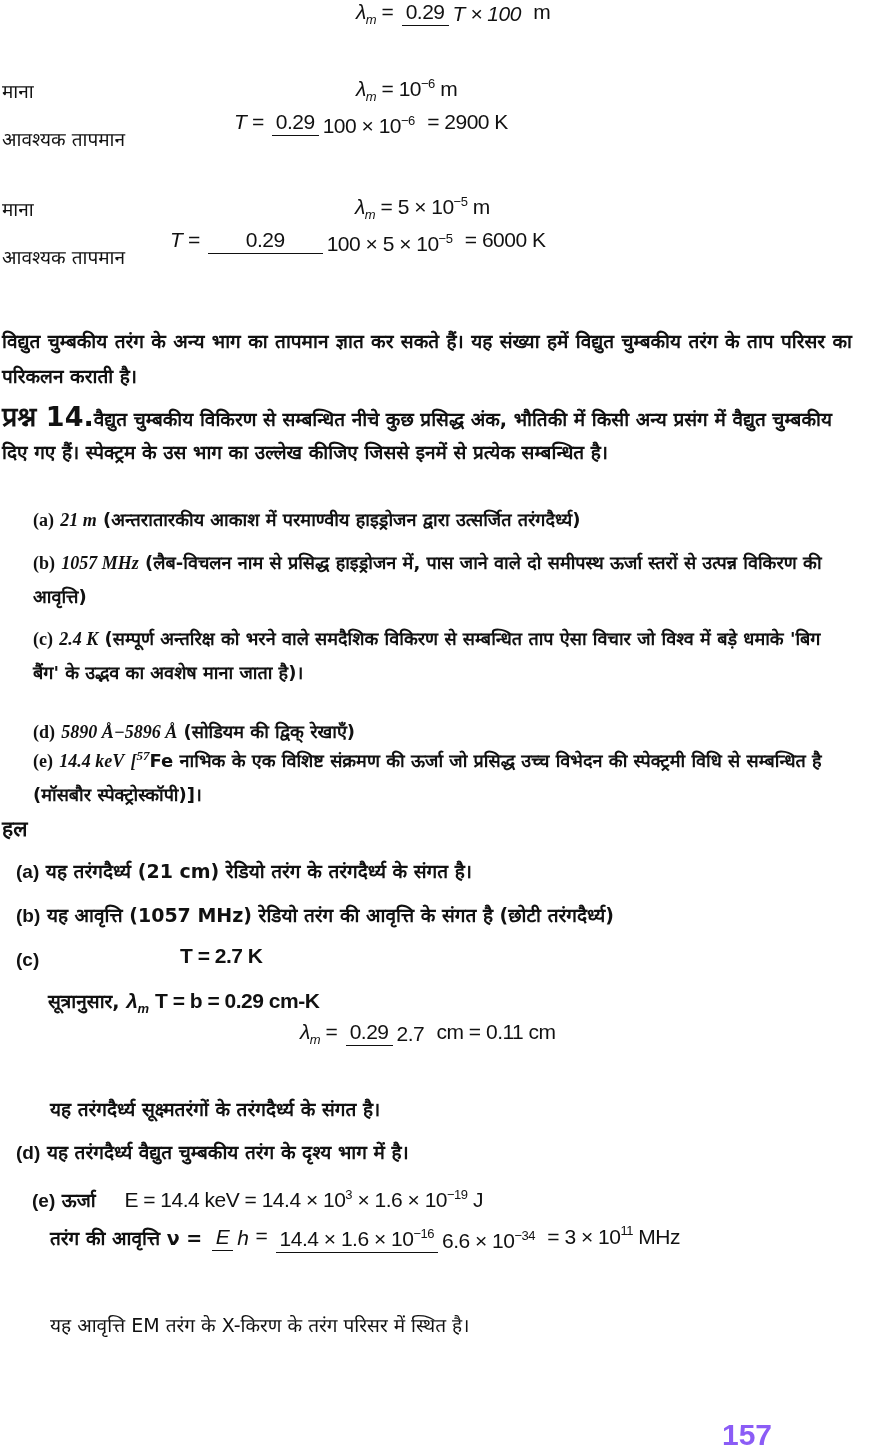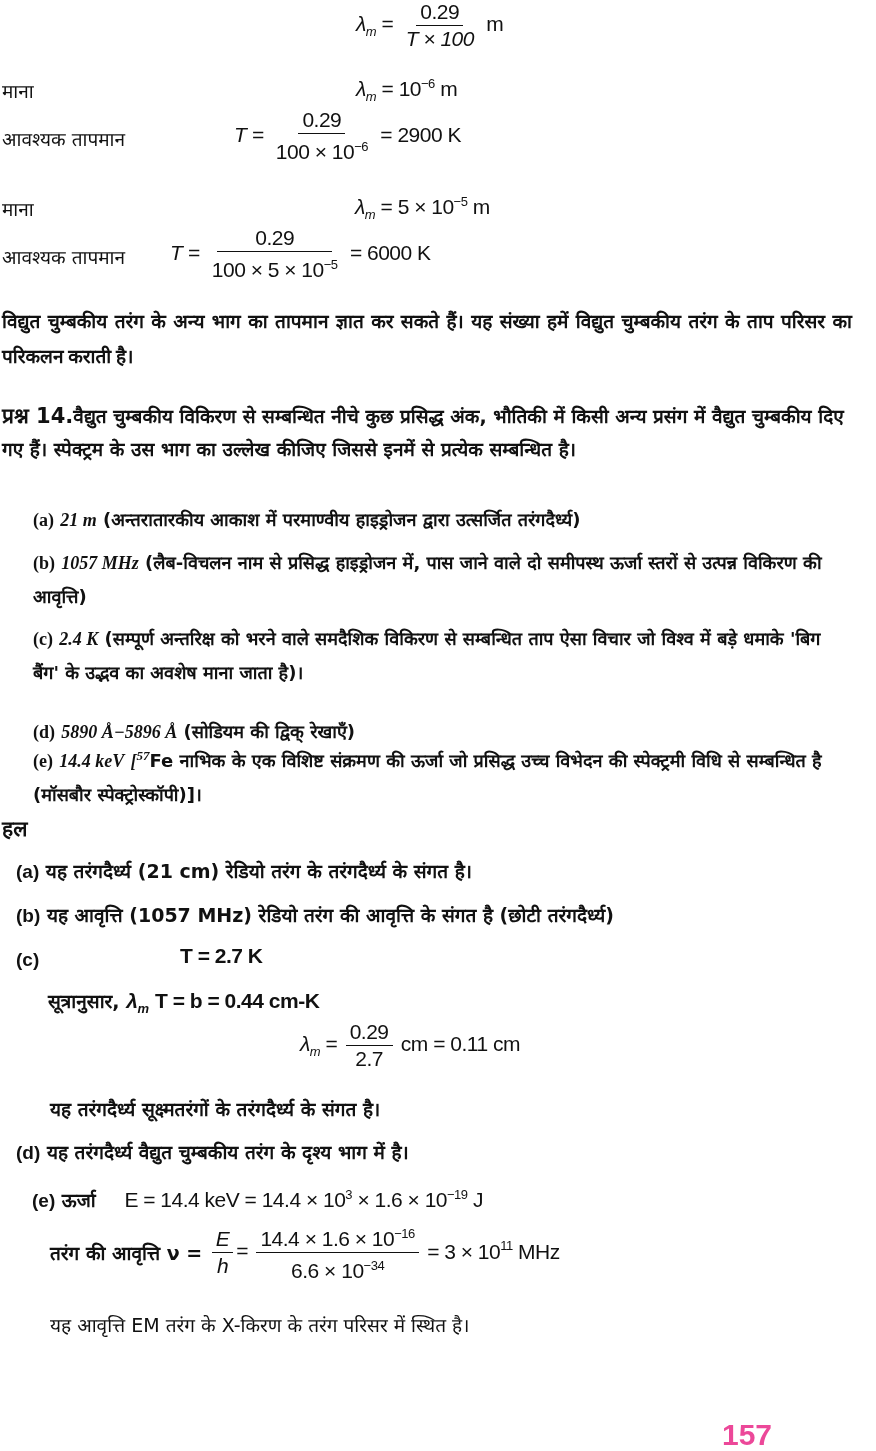--- a/index.html
+++ b/index.html
@@ -5,21 +5,21 @@
   html, body { margin: 0; padding: 0; background: #ffffff; }
   body {
     width: 876px; height: 1451px; position: relative; overflow: hidden;
     font-family: "DejaVu Sans", sans-serif; color: #111;
   }
   .abs { position: absolute; white-space: nowrap; }
   .sans { font-family: "Liberation Sans", "DejaVu Sans", sans-serif; }
   .serif { font-family: "Liberation Serif", "DejaVu Serif", serif; font-style: italic; }
   .math { font-family: "Liberation Sans", sans-serif; font-size: 21px; letter-spacing: -0.5px; }
   .it { font-style: italic; }
-  .frac { display: inline-flex; flex-direction: column; align-items: center; vertical-align: middle; margin: 0 3px; }
+  .frac { display: inline-flex; align-items: center; vertical-align: middle; margin: 0 3px; }
   .frac .num { padding: 0 4px 1px; border-bottom: 1.5px solid #111; line-height: 24px; }
   .frac .den { padding: 1px 4px 0; line-height: 24px; }
   sub, sup { font-size: 13px; }
   .hi { font-size: 19px; }
   .para { position: absolute; left: 2px; width: 850px; font-size: 19px; font-weight: bold; line-height: 35px; text-align: justify; }
   .qtext { position: absolute; left: 2px; width: 850px; font-size: 19px; font-weight: bold; line-height: 33px; }
   .item { position: absolute; left: 33px; width: 815px; font-size: 18px; font-weight: bold; line-height: 33px; }
   .item .lab { font-family: "Liberation Serif", serif; }
   .sol { position: absolute; font-size: 19px; font-weight: bold; line-height: 30px; }
   .pageno { position: absolute; left: 722px; top: 1418px; font-size: 30px; font-weight: bold; font-family: "Liberation Sans", sans-serif; }
@@ -66,24 +66,24 @@
 </div>
 <div class="abs math" style="left:170px; top:226px;">
   <span class="it">T =</span>
   <span class="frac">
     <span class="num" style="padding:0 38px 1px;">0.29</span>
     <span class="den"><span>100 × 5 × 10</span><sup>−5</sup></span>
   </span>
   <span>= 6000 K</span>
 </div>
 
-<div class="para" style="top:304px;font-family:Liberation Serif, serif;">विद्युत चुम्बकीय तरंग के अन्य भाग का तापमान ज्ञात कर सकते हैं। यह संख्या हमें विद्युत चुम्बकीय तरंग के ताप परिसर का परिकलन कराती है।</div>
+<div class="para" style="top:324px;">विद्युत चुम्बकीय तरंग के अन्य भाग का तापमान ज्ञात कर सकते हैं। यह संख्या हमें विद्युत चुम्बकीय तरंग के ताप परिसर का परिकलन कराती है।</div>
 
 <div class="qtext" style="top:400px;">
-  <span style="font-size:21px;">प्रश्न 14.</span><span>वैद्युत चुम्बकीय विकिरण से सम्बन्धित नीचे कुछ प्रसिद्ध अंक, भौतिकी में किसी अन्य प्रसंग में वैद्युत चुम्बकीय दिए गए हैं। स्पेक्ट्रम के उस भाग का उल्लेख कीजिए जिससे इनमें से प्रत्येक सम्बन्धित है।</span>
+  <span style="font-size:27px;">प्रश्न 14.</span><span>वैद्युत चुम्बकीय विकिरण से सम्बन्धित नीचे कुछ प्रसिद्ध अंक, भौतिकी में किसी अन्य प्रसंग में वैद्युत चुम्बकीय दिए गए हैं। स्पेक्ट्रम के उस भाग का उल्लेख कीजिए जिससे इनमें से प्रत्येक सम्बन्धित है।</span>
 </div>
 
 <div class="item" style="top:503px;">
   <span class="lab">(a)</span>
   <span class="serif">21 m</span>
   <span>(अन्तरातारकीय आकाश में परमाण्वीय हाइड्रोजन द्वारा उत्सर्जित तरंगदैर्ध्य)</span>
 </div>
 
 <div class="item" style="top:546px; white-space:normal; text-indent:-0px;">
   <span class="lab">(b)</span>
@@ -122,21 +122,21 @@
 </div>
 
 <div class="sol" style="left:16px; top:944px;">
   <span class="sans">(c)</span>
 </div>
 <div class="abs math" style="left:180px; top:944px;font-weight:bold;">T = 2.7 K</div>
 
 <div class="sol" style="left:48px; top:986px;">
   <span>सूत्रानुसार,</span>
   <span class="math it">λ<sub>m</sub></span>
-  <span class="math">T = b = 0.44 cm-K</span>
+  <span class="math">T = b = 0.29 cm-K</span>
 </div>
 
 <div class="abs math" style="left:300px; top:1020px;">
   <span class="it">λ<sub>m</sub></span> =
   <span class="frac">
     <span class="num">0.29</span>
     <span class="den">2.7</span>
   </span>
   <span>cm = 0.11 cm</span>
 </div>
@@ -165,13 +165,13 @@
       <span class="num"><span>14.4 × 1.6 × 10</span><sup>−16</sup></span>
       <span class="den"><span>6.6 × 10</span><sup>−34</sup></span>
     </span>
     <span style="vertical-align:middle;">= 3 × 10</span><sup>11</sup>
     <span style="vertical-align:middle;">MHz</span>
   </span>
 </div>
 
 <div class="abs hi" style="left:50px; top:1312px;">यह आवृत्ति EM तरंग के X-किरण के तरंग परिसर में स्थित है।</div>
 
-<div class="pageno" style="color:#ec4899;">157</div>
+<div class="pageno" style="color:#8b5cf6;">157</div>
 
 </body></html>

